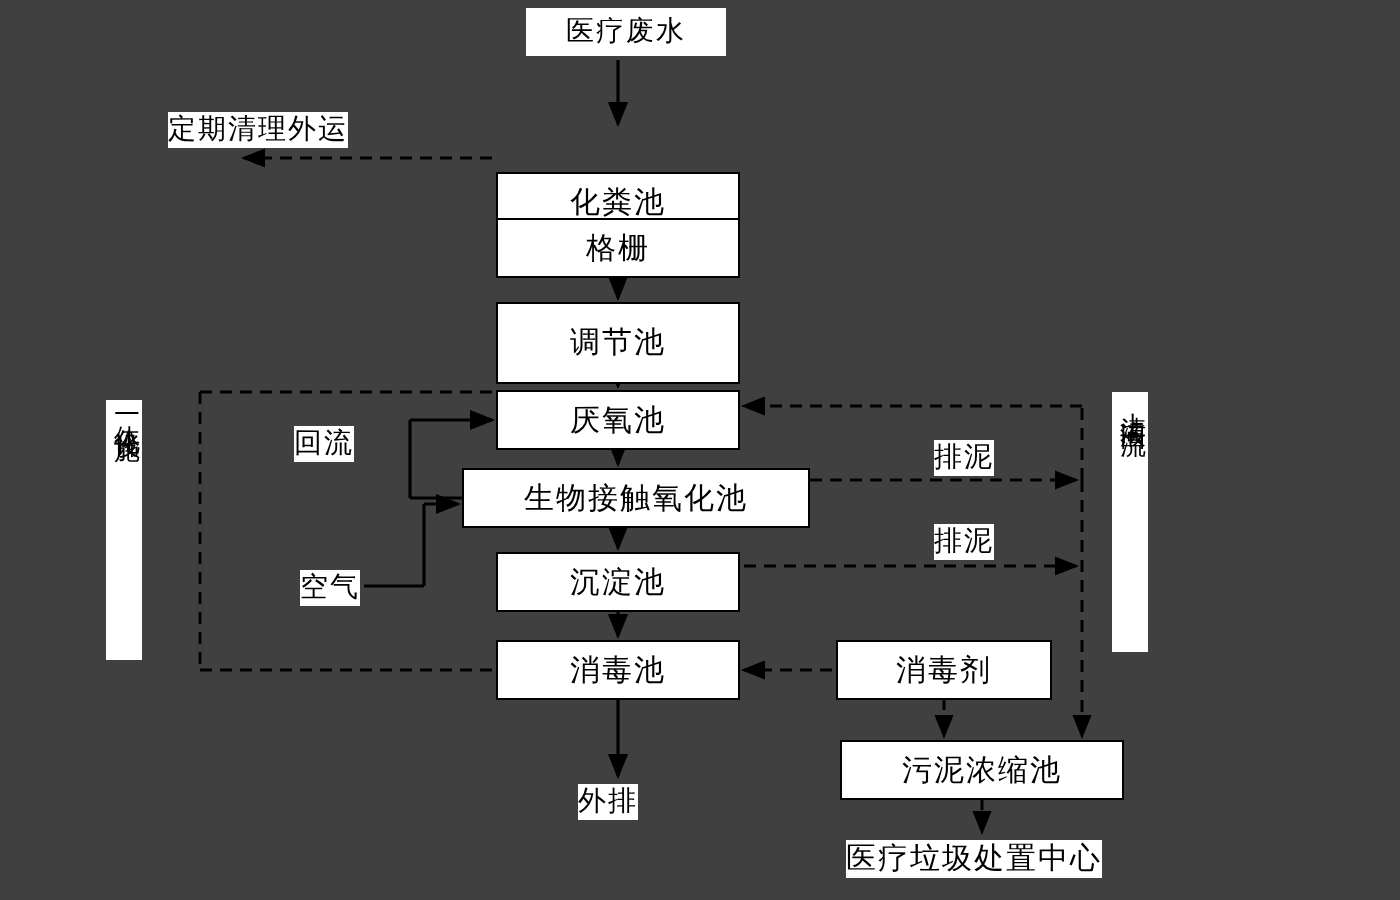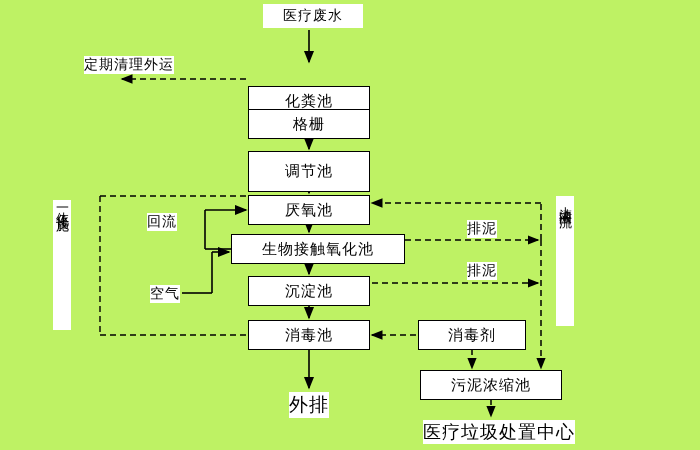--- a/index.html
+++ b/index.html
@@ -4,21 +4,21 @@
 <style>
   html, body {
     margin: 0;
     padding: 0;
     background: #ffffff;
   }
   #canvas {
     position: relative;
     width: 700px;
     height: 450px;
-    background: #bef264;
+    background: #404040;
     font-family: "DejaVu Sans", "Liberation Sans", sans-serif;
     overflow: hidden;
   }
   .node {
     position: absolute;
     box-sizing: border-box;
     border: 1.6px solid #000000;
     background: #ffffff;
     color: #000000;
     display: flex;
@@ -147,16 +147,16 @@
     <span>污泥浓缩池</span>
   </div>
 
   <div class="freetext" style="left:84px; top:56px;">定期清理外运</div>
   <div class="freetext" style="left:147px; top:213px;">回流</div>
   <div class="freetext" style="left:150px; top:285px;">空气</div>
   <div class="freetext" style="left:467px; top:220px;">排泥</div>
   <div class="freetext" style="left:467px; top:262px;">排泥</div>
   <div class="freetext vertical" style="left:53px; top:200px; height:130px; font-size:13px;">一体化设施</div>
   <div class="freetext vertical" style="left:556px; top:196px; height:130px; font-size:13px;">上清液回流</div>
-  <div class="freetext" style="left:289px; top:392px; font-size:19px;">外排</div>
-  <div class="freetext" style="left:423px; top:420px; font-size:18px;">医疗垃圾处置中心</div>
+  <div class="freetext" style="left:289px; top:392px; font-size:14px;">外排</div>
+  <div class="freetext" style="left:423px; top:420px; font-size:15px;">医疗垃圾处置中心</div>
 
 </div>
 
 </body></html>

